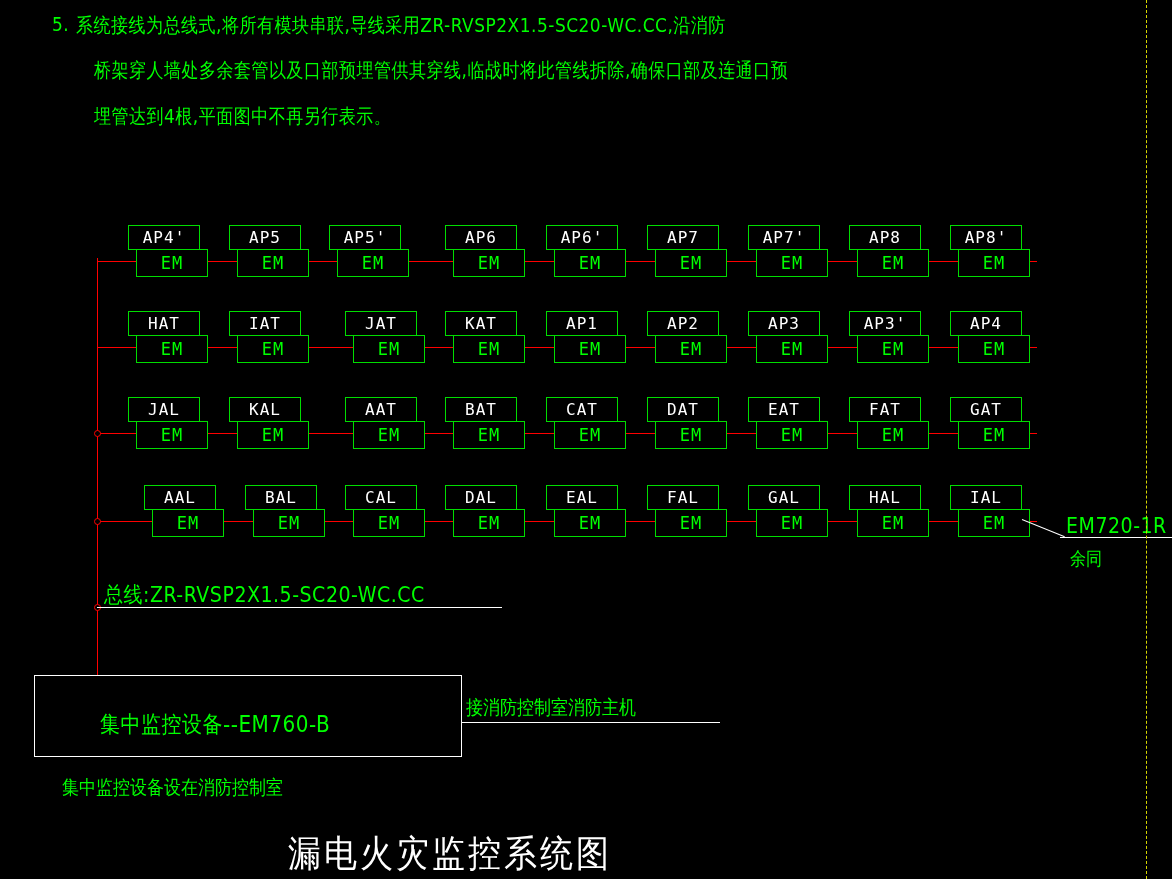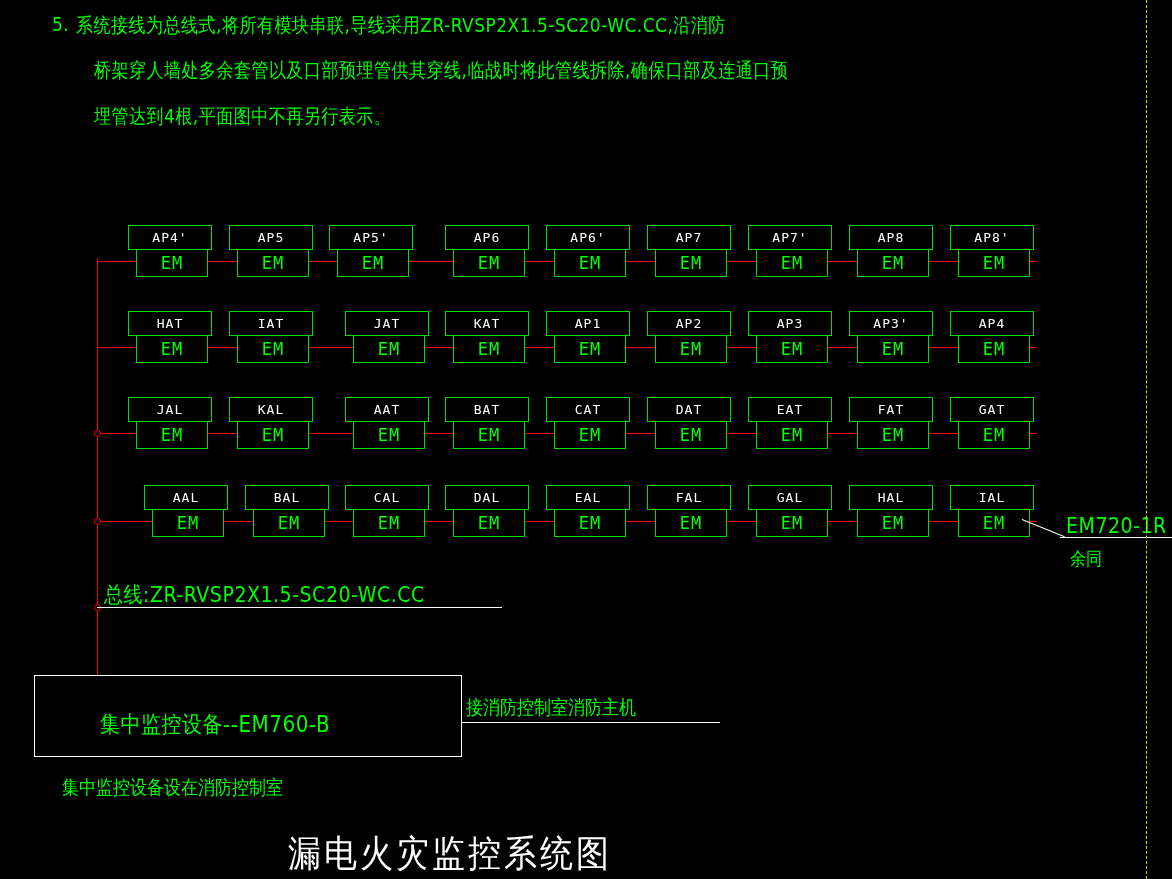--- a/index.html
+++ b/index.html
@@ -45,23 +45,23 @@
   .unit .bot-box {
     position: absolute;
     box-sizing: border-box;
     border: 1px solid #00dd00;
     background: #000000;
     text-align: center;
     white-space: nowrap;
   }
   .unit .top-box {
     left: 0; top: 0;
-    width: 84px; height: 25px;
+    width: 72px; height: 25px;
     color: #ffffff;
-    font-size: 13px;
+    font-size: 16px;
     line-height: 24px;
     letter-spacing: 1px;
     font-family: "DejaVu Sans Mono", monospace;
   }
   .unit .bot-box {
     left: 8px; top: 24px;
     width: 72px; height: 28px;
     color: #00ff00;
     font-size: 17px;
     line-height: 26px;

